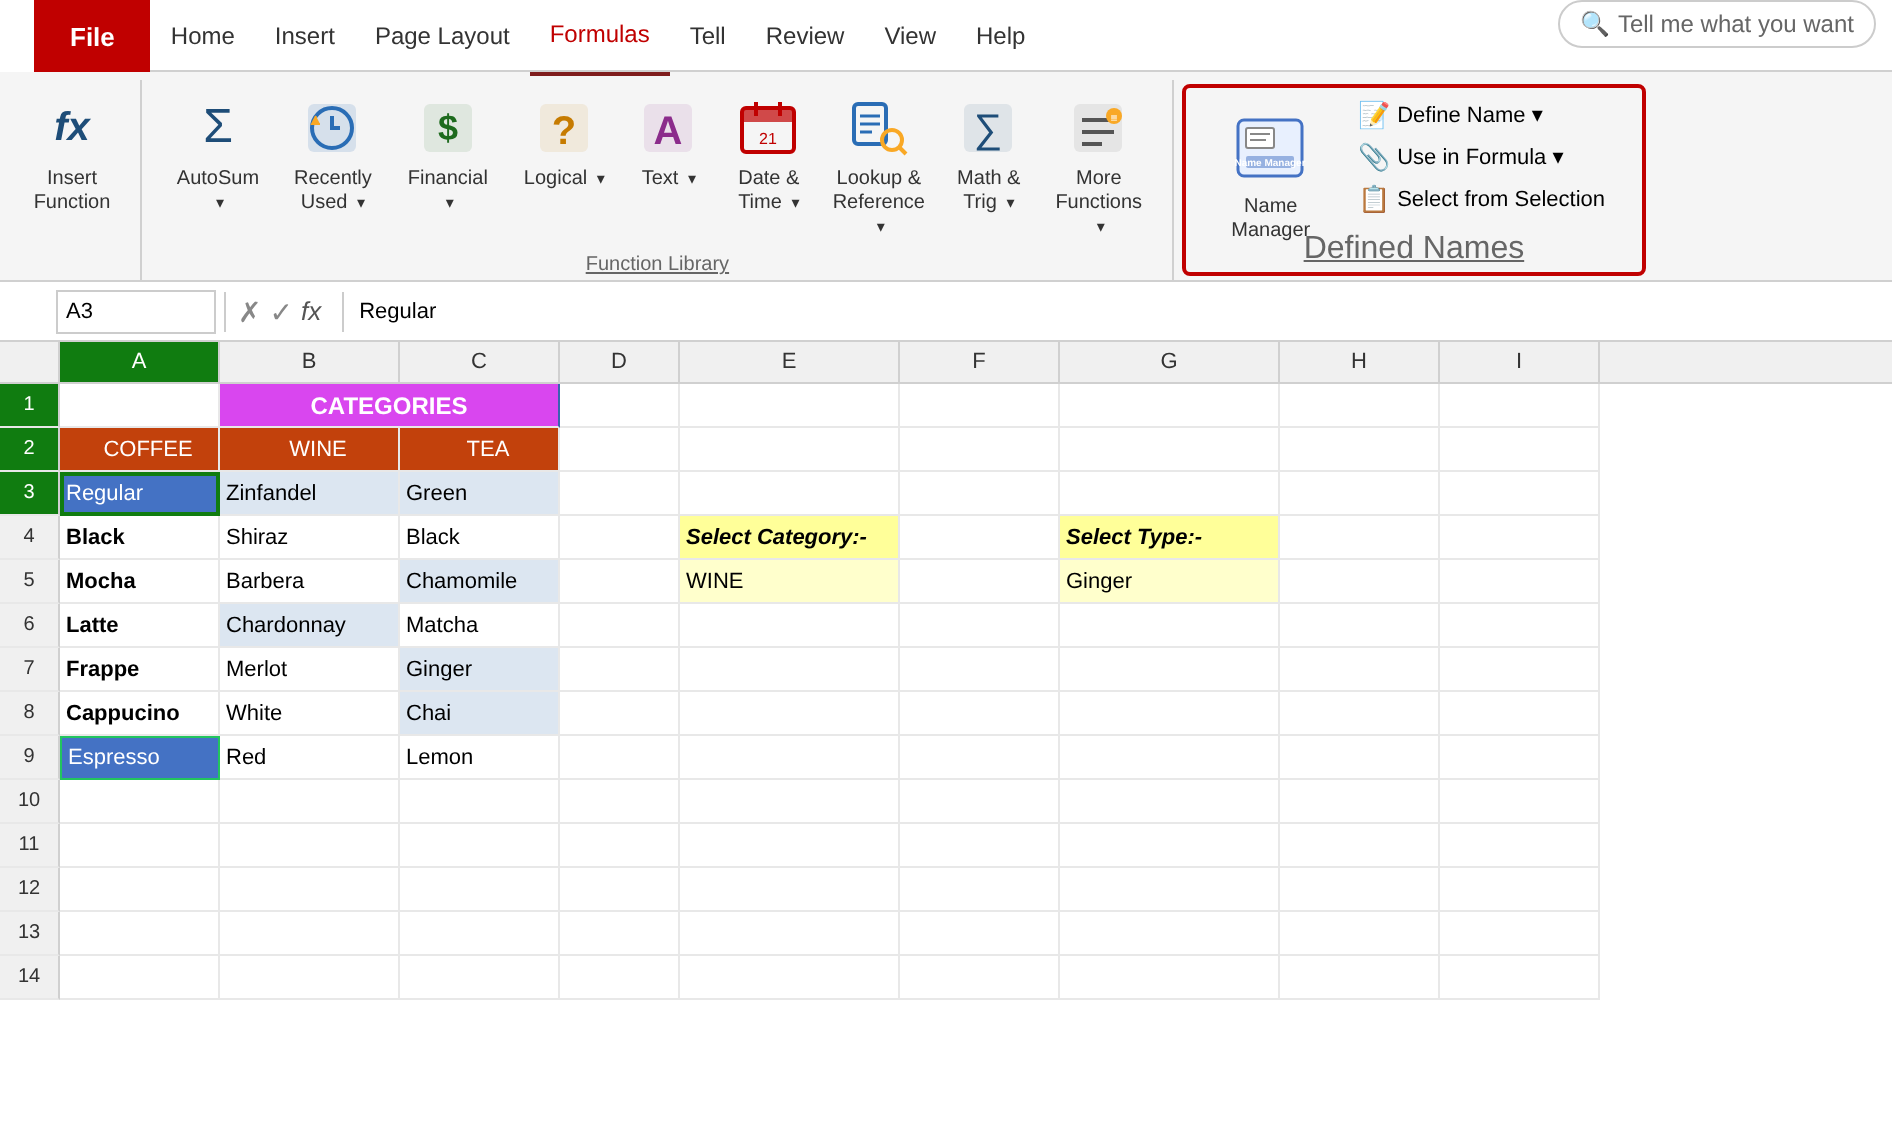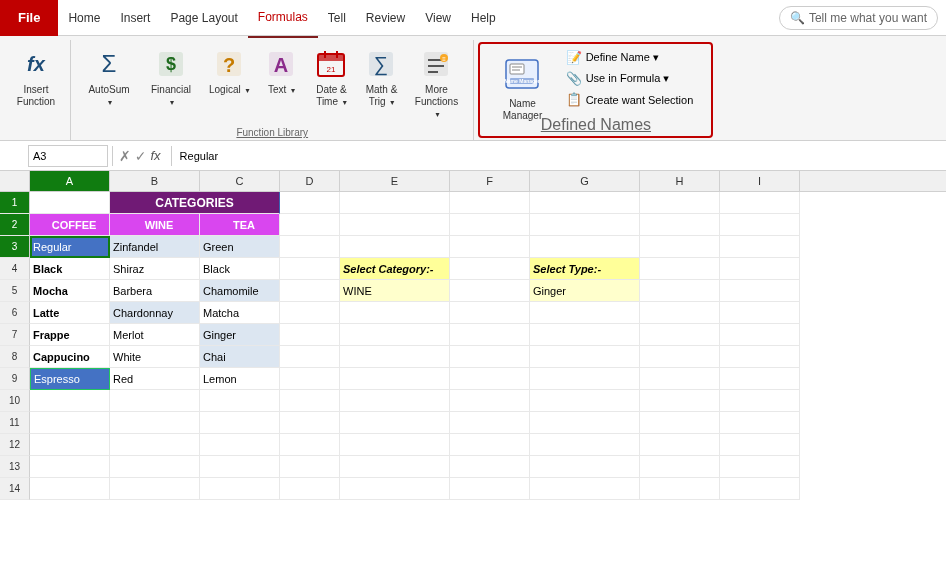--- a/index.html
+++ b/index.html
@@ -1,19 +1,19 @@
 <!DOCTYPE html>
 <html><head>
   <meta charset="utf-8">
   <style>
     * { box-sizing: border-box; margin: 0; padding: 0; }
     body { font-family: 'Segoe UI', Arial, sans-serif; font-size: 11px; background: #fff; overflow: hidden; width: 946px; height: 569px; }
 
     
-    .menu-bar { display: flex; align-items: center; height: 36px; background: #fff; border-bottom: 1px solid #d0d0d0; }
+    .menu-bar { display: flex; height: 36px; background: #fff; border-bottom: 1px solid #d0d0d0; margin-left: 17px; }
     .file-btn { background: #c00000; color: #fff; padding: 0 18px; height: 36px; display: flex; align-items: center; font-weight: bold; font-size: 13px; cursor: pointer; }
     .menu-items { display: flex; align-items: center; height: 100%; }
     .menu-item { padding: 0 10px; height: 41px; display: flex; align-items: center; font-size: 12px; cursor: pointer; color: #333; }
     .menu-item.active { color: #c00000; border-bottom: 2px solid #7f1d1d; }
     .tell-me { margin-left: auto; display: flex; align-items: center; padding: 0 10px; color: #666; font-size: 12px; border: 1px solid #ccc; height: 24px; border-radius: 12px; margin-right: 8px; }
 
     
     .ribbon { background: #f5f5f5; border-bottom: 1px solid #d0d0d0; padding: 4px 2px 0 2px; }
     .ribbon-content { display: flex; align-items: stretch; height: 100px; }
     .ribbon-group { display: flex; align-items: flex-start; padding: 2px 8px 16px 8px; border-right: 1px solid #d0d0d0; position: relative; flex-shrink: 0; }
@@ -45,22 +45,22 @@
     .row-num-header { width: 30px; min-width: 30px; border-right: 1px solid #d0d0d0; height: 20px; }
     .col-header { display: flex; align-items: center; justify-content: center; height: 20px; border-right: 1px solid #d0d0d0; font-size: 11px; color: #333; font-weight: normal; cursor: pointer; }
     .col-header.selected { background: #107c10; color: #fff; }
 
     .sheet-body { display: flex; flex-direction: column; }
     .sheet-row { display: flex; height: 22px; }
     .row-num { width: 30px; min-width: 30px; background: #f0f0f0; border-right: 1px solid #d0d0d0; border-bottom: 1px solid #e8e8e8; display: flex; align-items: center; justify-content: center; font-size: 10px; color: #333; cursor: pointer; }
     .row-num.selected { background: #107c10; color: #fff; }
     .cell { display: flex; align-items: center; height: 22px; border-right: 1px solid #e8e8e8; border-bottom: 1px solid #e8e8e8; padding: 0 3px; font-size: 11px; overflow: hidden; cursor: cell; }
     .cell.selected { outline: 2px solid #107c10; outline-offset: -1px; }
-    .cell.header-merge { background: #701a75; color: #fff; font-weight: bold; font-size: 12px; justify-content: center; }
-    .cell.col-header-cell { background: #d946ef; color: #fff; font-weight: bold; text-align: center; justify-content: center; padding-left: 12px; }
+    .cell.header-merge { background: #d946ef; color: #fff; font-weight: bold; font-size: 12px; justify-content: center; }
+    .cell.col-header-cell { background: #c2410c; color: #fff; font-weight: normal; text-align: center; justify-content: center; padding-left: 12px; }
     .cell.blue-bg { background: #dce6f1; }
     .cell.selected-blue { background: #4472c4; color: #fff; }
     .cell.bold { font-weight: bold; }
     .cell.yellow-bg { background: #ffff99; font-style: italic; font-weight: bold; }
     .cell.light-yellow { background: #ffffcc; }
 
     
     .col-A { width: 80px; min-width: 80px; }
     .col-B { width: 90px; min-width: 90px; }
     .col-C { width: 80px; min-width: 80px; }
@@ -105,20 +105,31 @@
       <div class="ribbon-group-label"></div>
     </div>
 
     <div class="ribbon-group" style="padding-bottom: 20px; gap: 2px;">
 
       <div class="ribbon-btn">
         <div class="icon" style="font-size: 24px; color: #1e4d78;">Σ</div>
         <div class="label">AutoSum <span class="chevron">▾</span></div>
       </div>
 
+      <div class="ribbon-btn" style="max-width:54px;">
+        <div class="icon">
+          <svg width="32" height="32" viewBox="0 0 32 32">
+            <rect x="4" y="4" width="24" height="24" rx="3" fill="#2a6db5" opacity="0.15"></rect>
+            <circle cx="16" cy="16" r="10" fill="none" stroke="#2a6db5" stroke-width="2"></circle>
+            <path d="M16 10 L16 16 L20 16" stroke="#2a6db5" stroke-width="2" fill="none"></path>
+            <path d="M10 14 L6 14 L8 10" fill="#f9a825" stroke="#f9a825" stroke-width="1"></path>
+          </svg>
+        </div>
+        <div class="label">Recently<br>Used <span class="chevron">▾</span></div>
+      </div>
 
       <div class="ribbon-btn">
         <div class="icon">
           <svg width="32" height="32" viewBox="0 0 32 32">
             <rect x="4" y="4" width="24" height="24" rx="3" fill="#1e6b1e" opacity="0.1"></rect>
             <text x="16" y="22" text-anchor="middle" font-size="18" font-weight="bold" fill="#1e6b1e">$</text>
           </svg>
         </div>
         <div class="label">Financial <span class="chevron">▾</span></div>
       </div>
@@ -149,20 +160,33 @@
             <rect x="3" y="6" width="26" height="22" rx="2" fill="none" stroke="#c00000" stroke-width="2"></rect>
             <rect x="3" y="6" width="26" height="7" fill="#c00000" opacity="0.7"></rect>
             <line x1="10" y1="3" x2="10" y2="10" stroke="#c00000" stroke-width="2"></line>
             <line x1="22" y1="3" x2="22" y2="10" stroke="#c00000" stroke-width="2"></line>
             <text x="16" y="24" text-anchor="middle" font-size="8" fill="#c00000">21</text>
           </svg>
         </div>
         <div class="label">Date &amp;<br>Time <span class="chevron">▾</span></div>
       </div>
 
+      <div class="ribbon-btn" style="max-width: 58px;">
+        <div class="icon">
+          <svg width="32" height="32" viewBox="0 0 32 32">
+            <rect x="4" y="4" width="16" height="20" rx="2" fill="none" stroke="#2a6db5" stroke-width="2"></rect>
+            <line x1="7" y1="10" x2="17" y2="10" stroke="#2a6db5" stroke-width="1.5"></line>
+            <line x1="7" y1="14" x2="17" y2="14" stroke="#2a6db5" stroke-width="1.5"></line>
+            <line x1="7" y1="18" x2="13" y2="18" stroke="#2a6db5" stroke-width="1.5"></line>
+            <circle cx="23" cy="22" r="5" fill="none" stroke="#f9a825" stroke-width="2"></circle>
+            <line x1="27" y1="26" x2="30" y2="29" stroke="#f9a825" stroke-width="2"></line>
+          </svg>
+        </div>
+        <div class="label">Lookup &amp;<br>Reference <span class="chevron">▾</span></div>
+      </div>
 
       <div class="ribbon-btn" style="max-width:52px;">
         <div class="icon">
           <svg width="32" height="32" viewBox="0 0 32 32">
             <rect x="4" y="4" width="24" height="24" rx="3" fill="#1e4d78" opacity="0.1"></rect>
             <text x="16" y="23" text-anchor="middle" font-size="20" fill="#1e4d78">∑</text>
           </svg>
         </div>
         <div class="label">Math &amp;<br>Trig <span class="chevron">▾</span></div>
       </div>
@@ -203,21 +227,21 @@
         <div class="ribbon-btn-small">
           <span style="font-size:13px; margin-right:3px;">📝</span>
           <span>Define Name ▾</span>
         </div>
         <div class="ribbon-btn-small">
           <span style="font-size:13px; margin-right:3px;">📎</span>
           <span>Use in Formula ▾</span>
         </div>
         <div class="ribbon-btn-small">
           <span style="font-size:13px; margin-right:3px;">📋</span>
-          <span>Create want Selection</span>
+          <span>Select from Selection</span>
         </div>
       </div>
       <div class="ribbon-group-label" style="font-size:16px; color:#666;">Defined Names</div>
     </div>
 
   </div>
 </div>
 
 <div class="formula-bar">
   <div class="name-box">A3</div>

